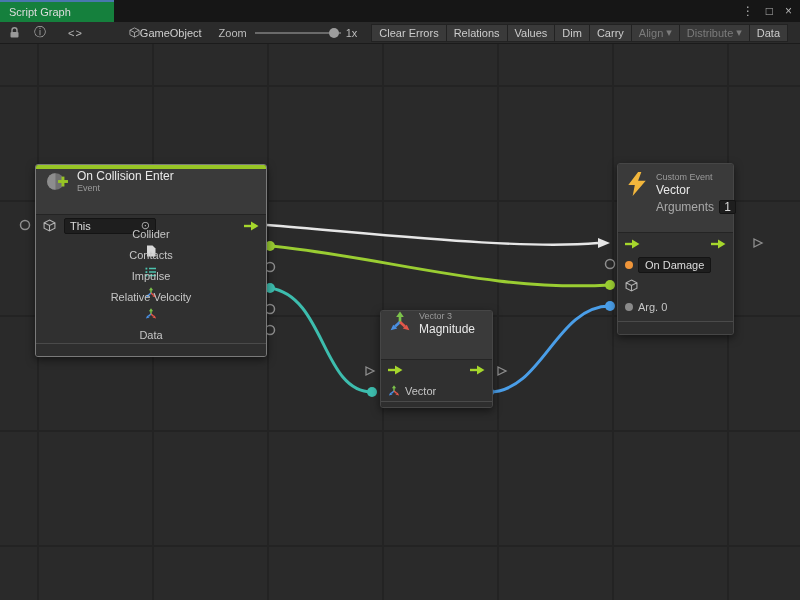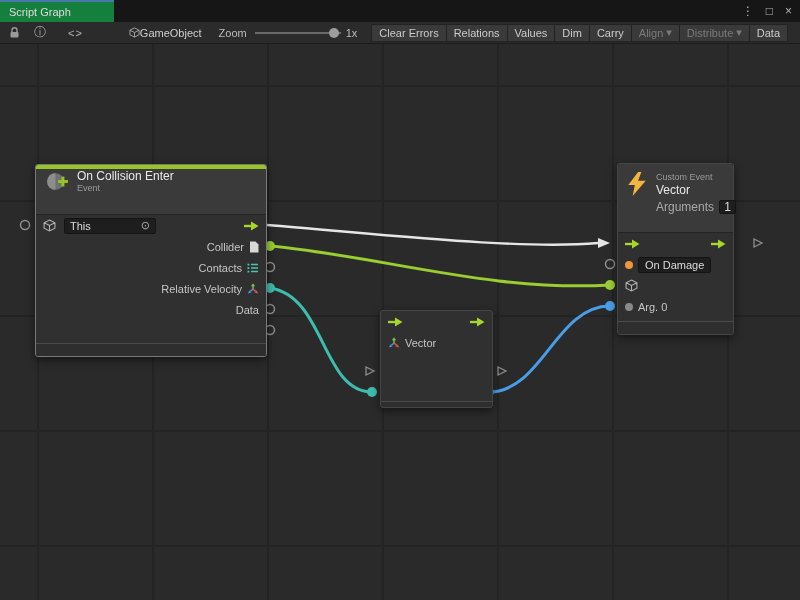--- a/index.html
+++ b/index.html
@@ -47,21 +47,21 @@
 
   
   .node { position:absolute; background:#303030; border:1px solid #464646; border-radius:3px;
     box-shadow:0 3px 8px rgba(0,0,0,.5); font-size:11px; color:#c8c8c8;
     display:flex; flex-direction:column; }
   .node .nhead { background:#3a3a3a; border-bottom:1px solid #242424; display:flex;
     align-items:flex-start; gap:8px; padding:0 8px; border-radius:2px 2px 0 0; }
   .ntitle { color:#e9e9e9; font-size:12px; line-height:14px; }
   .nsub { color:#9b9b9b; font-size:9px; line-height:11px; }
   .nrow { height:21px; display:flex; align-items:center; padding:0 7px; gap:5px; }
-  .nrow.out { justify-content:flex-end; }
+  .nrow.out { justify-content:flex-end;flex-direction:column; }
   .nfooter { margin-top:auto; border-top:1px solid #4a4a4a; background:#2e2e2e;
     border-radius:0 0 2px 2px; }
   .plabel { color:#c6c6c6; }
 
   
   .node-event { left:35px; top:120px; width:232px; height:193px; border-color:#7a7a7a; }
   .accent { height:4px; background:#97c525; border-radius:2px 2px 0 0; }
   .node-event .nhead { height:46px; }
   .node-event .nfooter { height:13px; }
 
@@ -249,39 +249,68 @@
               </g>
               <g fill="#4cc3ae">
                 <rect x=".5" y="1.7" width="1.8" height="1.8"></rect>
                 <rect x=".5" y="5.2" width="1.8" height="1.8"></rect>
                 <rect x=".5" y="8.7" width="1.8" height="1.8"></rect>
               </g>
             </svg>
         </span>
       </div>
       <div class="nrow out">
-        <span class="plabel">Relative Velocity</span>
+        <span class="plabel">Impulse</span>
         <span>
           <svg width="12" height="12" viewBox="0 0 20 20">
               <path d="M10 10 V4" stroke="#7cc24b" stroke-width="2.4"></path>
               <path d="M10 .5 L6.5 5.5 H13.5 Z" fill="#7cc24b"></path>
               <path d="M10 10 L5.5 14" stroke="#4a90e2" stroke-width="2.4"></path>
               <path d="M1.5 17.5 L7.5 16 L3.8 12.4 Z" fill="#4a90e2"></path>
               <path d="M10 10 L14.5 14" stroke="#e2574a" stroke-width="2.4"></path>
               <path d="M18.5 17.5 L12.5 16 L16.2 12.4 Z" fill="#e2574a"></path>
             </svg>
         </span>
       </div>
       <div class="nrow out">
+        <span class="plabel">Relative Velocity</span>
+        <span>
+          <svg width="12" height="12" viewBox="0 0 20 20">
+              <path d="M10 10 V4" stroke="#7cc24b" stroke-width="2.4"></path>
+              <path d="M10 .5 L6.5 5.5 H13.5 Z" fill="#7cc24b"></path>
+              <path d="M10 10 L5.5 14" stroke="#4a90e2" stroke-width="2.4"></path>
+              <path d="M1.5 17.5 L7.5 16 L3.8 12.4 Z" fill="#4a90e2"></path>
+              <path d="M10 10 L14.5 14" stroke="#e2574a" stroke-width="2.4"></path>
+              <path d="M18.5 17.5 L12.5 16 L16.2 12.4 Z" fill="#e2574a"></path>
+            </svg>
+        </span>
+      </div>
+      <div class="nrow out">
         <span class="plabel">Data</span>
       </div>
       <div class="nfooter"></div>
     </div>
 
     <div class="node node-mag">
+      <div class="nhead">
+        <span>
+          <svg width="22" height="22" viewBox="0 0 20 20">
+              <path d="M10 10 V4" stroke="#7cc24b" stroke-width="2.4"></path>
+              <path d="M10 .5 L6.5 5.5 H13.5 Z" fill="#7cc24b"></path>
+              <path d="M10 10 L5.5 14" stroke="#4a90e2" stroke-width="2.4"></path>
+              <path d="M1.5 17.5 L7.5 16 L3.8 12.4 Z" fill="#4a90e2"></path>
+              <path d="M10 10 L14.5 14" stroke="#e2574a" stroke-width="2.4"></path>
+              <path d="M18.5 17.5 L12.5 16 L16.2 12.4 Z" fill="#e2574a"></path>
+            </svg>
+        </span>
+        <span>
+          <div class="nsub">Vector 3</div>
+          <div class="ntitle">Magnitude</div>
+        </span>
+      </div>
       <div class="nrow flowrow">
         <span>
           <svg width="15" height="10" viewBox="0 0 15 10">
               <path d="M0 5 H7" stroke="#a6d72c" stroke-width="2.4"></path>
               <path d="M7 .5 L14.5 5 L7 9.5 Z" fill="#a6d72c"></path>
             </svg>
         </span>
         <span>
           <svg width="15" height="10" viewBox="0 0 15 10">
               <path d="M0 5 H7" stroke="#a6d72c" stroke-width="2.4"></path>

